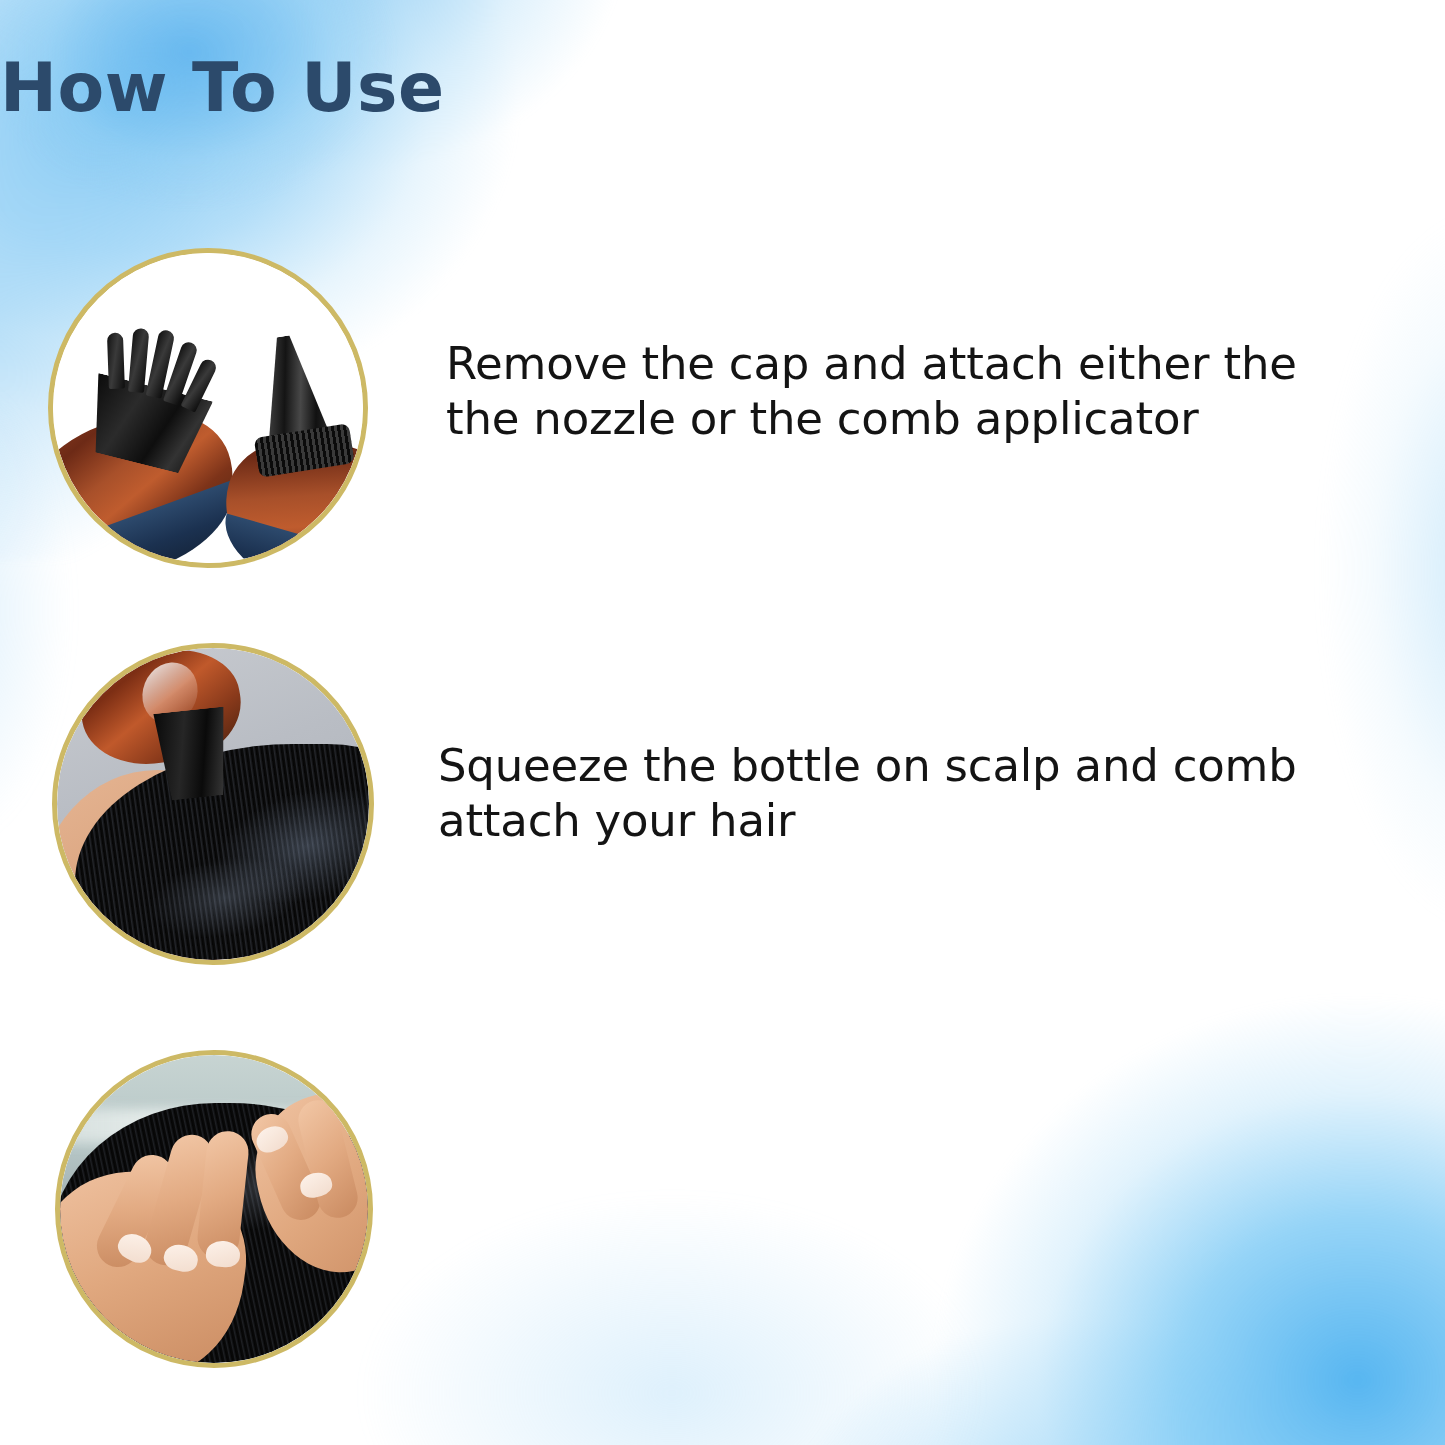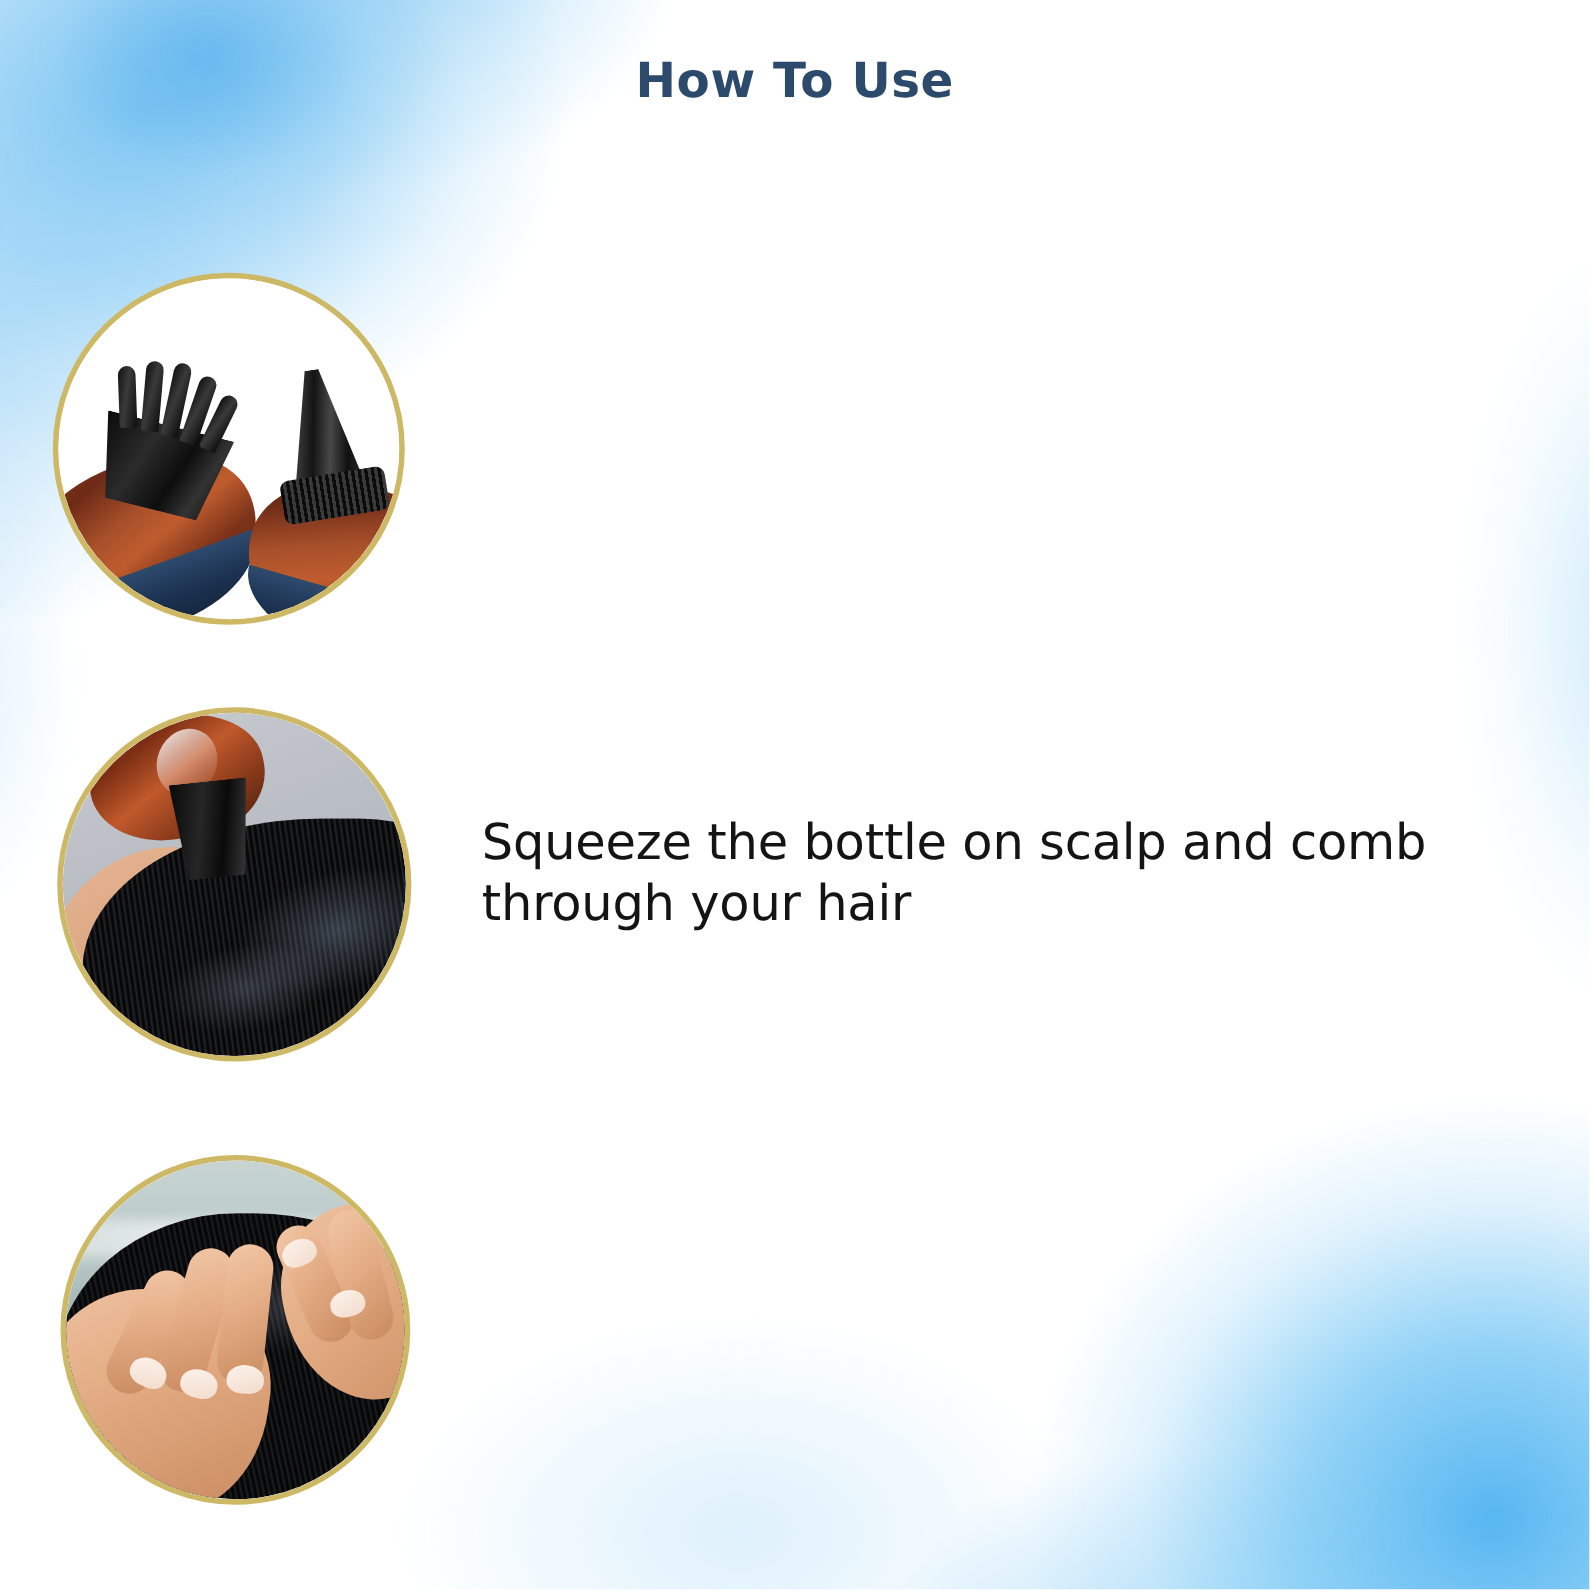--- a/index.html
+++ b/index.html
@@ -99,24 +99,24 @@
     height: 1120px;
     background: radial-gradient(ellipse 50% 50% at 50% 50%, rgba(255,255,255,0.98) 0%, rgba(255,255,255,0.92) 52%, rgba(255,255,255,0) 82%);
   }
 
   
   .title {
     position: absolute;
     left: 0;
     top: 48px;
     width: 1445px;
-    text-align: center;
+    text-align: left;
     font-family: "DejaVu Sans", sans-serif;
     font-weight: 700;
-    font-size: 44px;
+    font-size: 68px;
     letter-spacing: 0.5px;
     color: #2c4a6b;
     z-index: 5;
   }
   .circle-frame {
     position: absolute;
     border-radius: 50%;
     border: 5px solid #cdb965;
     box-sizing: border-box;
     overflow: hidden;
@@ -378,38 +378,40 @@
           <div class="bottle-stripe-blue"></div>
         </div>
         <div id="b1-nozzle">
           <div class="nozzle-cone"></div>
           <div class="nozzle-collar"></div>
         </div>
 
       </div>
     </div>
   </div>
+  <div class="step-text" id="text-1">Remove the cap and attach either the
+the nozzle or the comb applicator</div>
 
   <div class="circle-frame" id="circle-2">
     <div class="circle-inner">
       <div class="ill2">
         <div class="scalp-skin"></div>
         <div class="hair-mass"></div>
         <div class="hair-sheen"></div>
         <div class="hair-sheen2"></div>
         <div id="b2-bottle">
           <div class="bottle-body"></div>
         </div>
         <div class="b2-highlight"></div>
         <div id="b2-cap"></div>
       </div>
     </div>
   </div>
   <div class="step-text" id="text-2">Squeeze the bottle on scalp and comb
-through your hair</div>
+attach your hair</div>
 
   <div class="circle-frame" id="circle-3">
     <div class="circle-inner">
       <div class="ill3">
         <div class="ill3-bg-bar"></div>
         <div class="hair3"></div>
         <div class="hair3-sheen"></div>
 
         <div class="hand" id="hand-left"></div>
         <div class="finger" style="left:54px;  top:96px;  width:42px; height:120px; transform:rotate(26deg);"></div>

